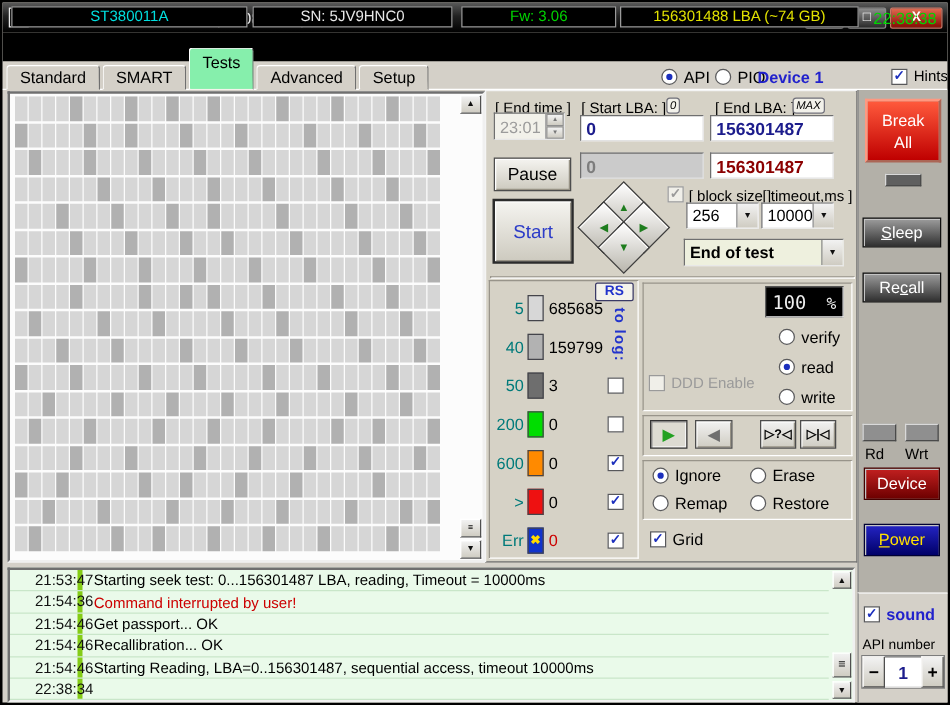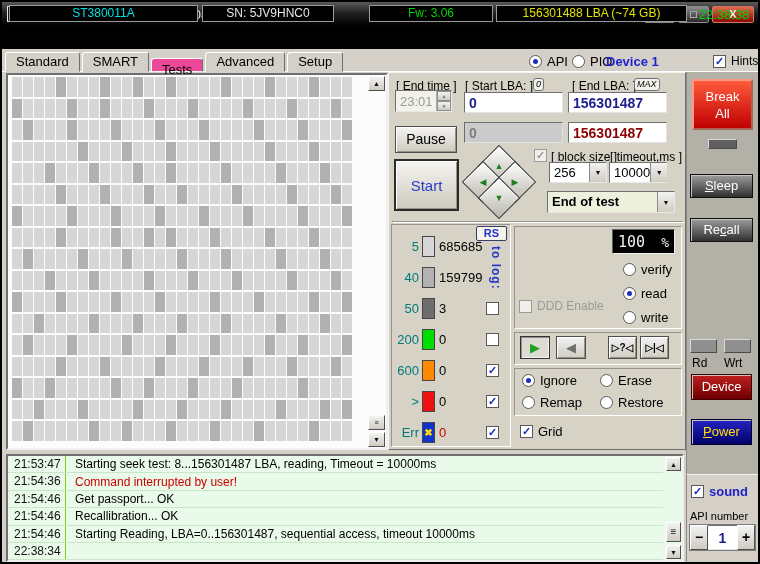--- a/index.html
+++ b/index.html
@@ -24,21 +24,21 @@
   .info-cell{position:absolute;top:3px;height:17px;background:#000;border:1px solid #9a9a9a;
     text-align:center;font-size:12px;line-height:14px}
   .clock{position:absolute;top:5px;left:690px;width:64px;font-size:13px;text-align:center}
 
   
   .tabstrip{position:absolute;left:0;top:47px;width:756px;height:23px}
   .tabs{position:absolute;left:3px;bottom:0;display:flex;align-items:flex-end}
   .tab{height:20px;padding:0 10px;background:#d4d0c8;border:1px solid;
     border-color:#fff #6f6f6f #d4d0c8 #fff;border-top-left-radius:3px;border-top-right-radius:3px;
     font-size:13px;line-height:18px;margin-right:2px}
-  .tab.active{height:14px;background:#ec4899;line-height:22px;z-index:2;border-bottom-color:#f4f3ec}
+  .tab.active{height:34px;background:#86efac;line-height:22px;z-index:2;border-bottom-color:#f4f3ec}
   .tabline{position:absolute;left:0;bottom:0;width:756px;height:1px;background:#fff}
 
   
   .lbl{position:absolute;font-size:12px;white-space:nowrap}
   .cb{width:13px;height:13px;background:#fff;border:1px solid #58585a;display:inline-flex;
     align-items:center;justify-content:center;font-size:11px;line-height:11px;
     color:#1c2fbd;font-weight:bold;flex:none}
   .cb.disabled{background:#f0efe9;border-color:#9a9a9a;color:#9a9a9a}
   .radio{width:13px;height:13px;border-radius:50%;background:#fff;border:1px solid #5a5a5c;
     display:inline-flex;align-items:center;justify-content:center;flex:none}
@@ -133,42 +133,42 @@
     border-color:#fff #4f4f4f #4f4f4f #fff;font-size:14px;font-weight:bold;text-align:center;
     line-height:23px;flex:none}
   .spin-val{flex:1;background:#fff;color:#1c1c8c;font-weight:bold;font-size:14px;text-align:center;
     line-height:25px;border-top:1px solid #6f6f6f;border-bottom:1px solid #e2e2e2}
 
   
   .logpanel{position:absolute;left:4px;top:452px;width:678px;height:108px;background:#eafaea;
     border:2px solid;border-color:#6f6f6f #f0f0f0 #f0f0f0 #6f6f6f;overflow:hidden}
   .log-rows{position:absolute;left:0;top:0;width:655px}
   .log-row{display:flex;height:17.4px;border-bottom:1px solid #c9e6c9;align-items:center}
-  .log-time{width:58px;padding-left:6px;color:#111;flex:none;border-right:1px solid #84cc16;
+  .log-time{width:58px;padding-left:20px;color:#111;flex:none;border-right:4px solid #84cc16;
     height:100%;line-height:16px}
   .log-text{padding-left:9px;line-height:16px;white-space:nowrap}
 </style>
 </head>
 <body>
 
 <div id="app">
 
   <div class="titlebar">
     <div class="app-icon"><span>✚</span></div>
     <div class="title-text">Victoria 4.46b Freeware (12.08.2008)</div>
     <div class="win-btns">
       <div class="win-btn">—</div>
       <div class="win-btn">□</div>
       <div class="win-btn close">X</div>
     </div>
   </div>
 
   <div class="infobar"></div>
   <div class="info-cell" style="left: 7px; width: 189px; color: rgb(0, 223, 223);">ST380011A</div>
-  <div class="info-cell" style="left: 200px; width: 132px; color: rgb(232, 232, 232);">SN: 5JV9HNC0</div>
+  <div class="info-cell" style="left: 200px; width: 160px; color: rgb(232, 232, 232);">SN: 5JV9HNC0</div>
   <div class="info-cell" style="left: 367px; width: 124px; color: rgb(0, 212, 0);">Fw: 3.06</div>
   <div class="info-cell" style="left: 494px; width: 191px; color: rgb(226, 226, 0);">156301488 LBA (~74 GB)</div>
   <div class="clock" style="color: rgb(0, 212, 0);">22:38:38</div>
 
   <div class="tabstrip">
     <div class="tabline"></div>
     <div class="tabs">
         <div class="tab">Standard</div>
         <div class="tab">SMART</div>
         <div class="tab active">Tests</div>
@@ -943,21 +943,21 @@
   <div class="spinctl">
     <div class="spin-pm">−</div>
     <div class="spin-val">1</div>
     <div class="spin-pm">+</div>
   </div>
 
   <div class="logpanel">
     <div class="log-rows">
         <div class="log-row">
           <span class="log-time">21:53:47</span>
-          <span class="log-text" style="color: rgb(0, 0, 0);">Starting seek test: 8...156301487 LBA, reading, Timeout = 10000ms</span>
+          <span class="log-text" style="color: rgb(0, 0, 0);">Starting seek test: 0...156301487 LBA, reading, Timeout = 10000ms</span>
         </div>
         <div class="log-row">
           <span class="log-time">21:54:36</span>
           <span class="log-text" style="color: rgb(204, 0, 0);">Command interrupted by user!</span>
         </div>
         <div class="log-row">
           <span class="log-time">21:54:46</span>
           <span class="log-text" style="color: rgb(0, 0, 0);">Get passport... OK</span>
         </div>
         <div class="log-row">

